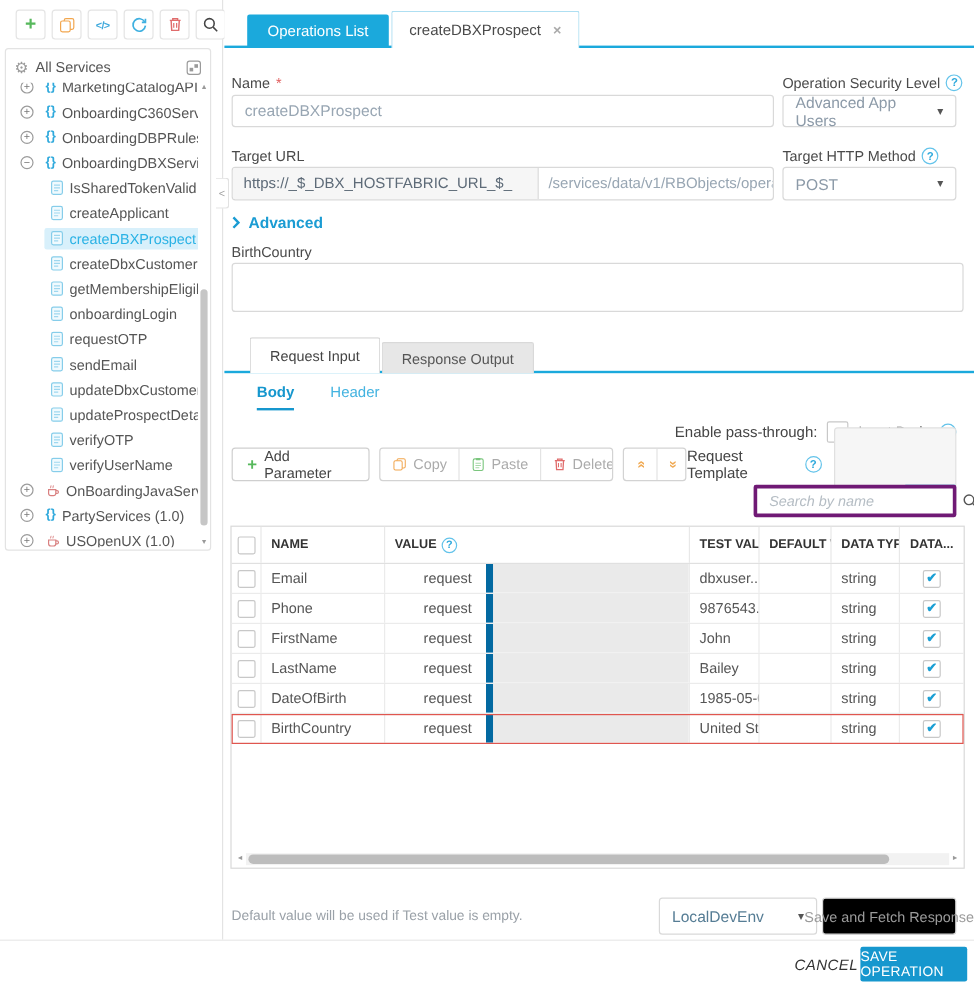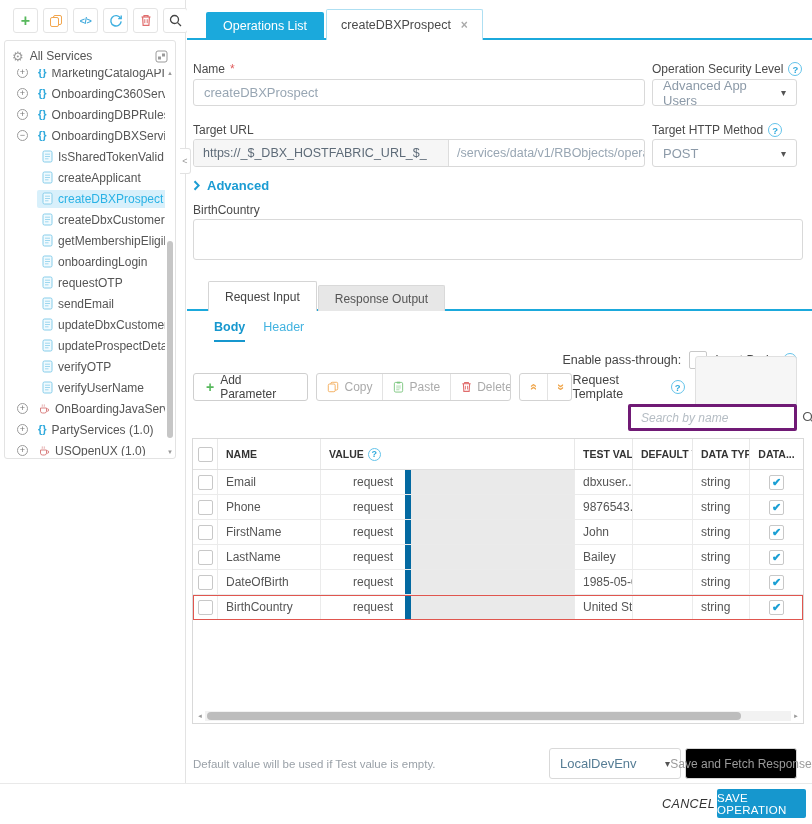--- a/index.html
+++ b/index.html
@@ -50,21 +50,21 @@
   .urlgrp { position:absolute; top:139px; left:6px; width:452px; height:28px; border:1px solid #d9d9d9; border-radius:3px; display:flex; overflow:hidden; }
   .urlhost { width:255px; min-width:255px; background:#f6f6f6; border-right:1px solid #ddd; display:flex; align-items:center; padding:0 9px; font-size:12.5px; color:#5e6b78; white-space:nowrap; overflow:hidden; }
   .urlpath { flex:1; display:flex; align-items:center; padding:0 8px; font-size:12.5px; color:#98a6b3; white-space:nowrap; overflow:hidden; }
   .advanced { position:absolute; top:178px; left:6px; display:flex; align-items:center; gap:7px; color:#1b9cd3; font-size:13px; font-weight:bold; cursor:pointer; }
   .desc-box { position:absolute; top:219px; left:6px; width:610px; height:41px; border:1px solid #d9d9d9; border-radius:3px; resize:none; font-family:inherit; font-size:12px; color:#555; padding:4px 8px; outline:none; }
   
   .io-underline { position:absolute; top:309px; left:0; width:625px; height:2px; background:#1ba9dc; z-index:1; }
   .io-tabs { position:absolute; top:281px; left:21px; height:30px; display:flex; align-items:flex-end; gap:1px; z-index:2; }
   .iotab { height:26px; display:flex; align-items:center; padding:0 16px; background:#e7e7e7; border:1px solid #d9d9d9; border-bottom:none; color:#555; font-size:12px; border-radius:2px 2px 0 0; cursor:pointer; }
   .iotab.active { background:#fff; border:1px solid #d5d5d5; border-bottom:none; height:30px; color:#444; }
-  .body-tabs { position:absolute; top:320px; left:27px; display:flex; gap:18px; }
+  .body-tabs { position:absolute; top:320px; left:27px; display:flex; gap:30px; }
   .btab { font-size:12.5px; padding-bottom:6px; color:#43b3e0; cursor:pointer; }
   .btab.active { color:#1697ce; font-weight:bold; border-bottom:2px solid #1697ce; }
   .pass-row { position:absolute; top:350px; left:6px; width:604px; height:20px; display:flex; justify-content:flex-end; align-items:center; gap:8px; }
   .pass-label, .pass-cb-label { font-size:12.5px; color:#444; }
   .cb { width:15px; height:15px; min-width:15px; border:1px solid #c8c8c8; border-radius:2px; background:#fff; display:inline-flex; align-items:center; justify-content:center; cursor:pointer; }
   .cb-lg { width:18px; height:18px; min-width:18px; }
   .ck { color:#1a9fd4; font-size:11px; font-weight:bold; font-style:normal; line-height:1; }
   
   .actions { position:absolute; top:373px; left:6px; width:604px; height:28px; display:flex; align-items:stretch; }
   .addbtn { display:flex; align-items:center; gap:6px; border:1px solid #cfcfcf; border-radius:3px; background:#fff; padding:0 12px; font-size:12px; color:#444; cursor:pointer; }

